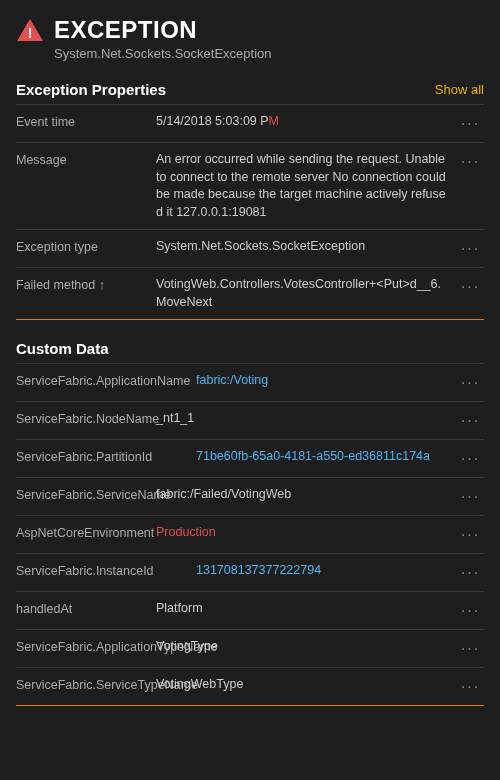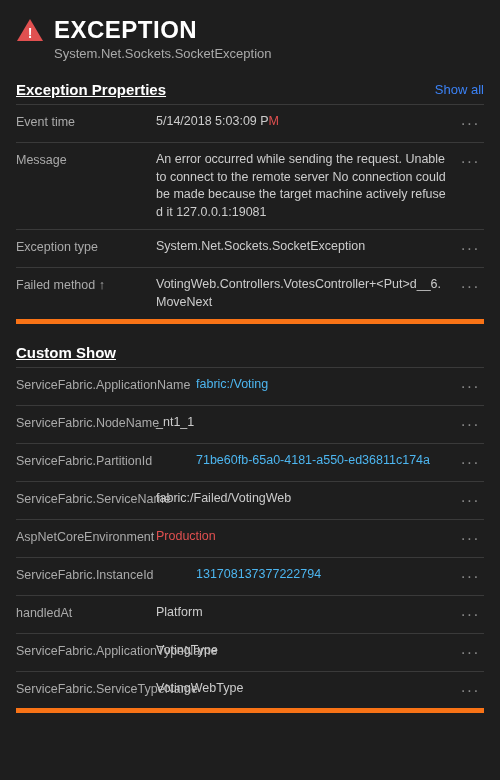--- a/index.html
+++ b/index.html
@@ -46,45 +46,44 @@
     .section-header {
       display: flex;
       justify-content: space-between;
       align-items: center;
       margin-bottom: 6px;
     }
     .section-title {
       font-size: 15px;
       font-weight: 600;
       color: #ffffff;
-      text-decoration: underline;
     }
     .show-all-link {
       font-size: 13px;
-      color: #3b82f6;
+      color: #eab308;
       cursor: pointer;
       text-decoration: none;
     }
 
     
     .data-table {
       width: 100%;
       border-collapse: collapse;
       border-top: 1px solid #3a3a3a;
     }
     .data-row {
       border-bottom: 1px solid #3a3a3a;
       display: grid;
       grid-template-columns: 140px 1fr 28px;
       align-items: start;
       padding: 8px 0;
       min-height: 38px;
     }
     .data-row:last-child {
-      border-bottom: 5px solid #f97316;
+      border-bottom: 1px solid #f97316;
     }
     .row-key {
       color: #aaaaaa;
       font-size: 12.5px;
       padding-right: 8px;
       line-height: 1.4;
       padding-top: 1px;
     }
     .row-value {
       color: #cccccc;
@@ -171,21 +170,21 @@
         <span class="row-key">Failed method <span class="highlight">↑</span></span>
         <span class="row-value">VotingWeb.Controllers.VotesController+&lt;Put&gt;d__6.MoveNext</span>
         <span class="row-menu">···</span>
       </div>
 
     </div>
   </div>
 
   <div class="section">
     <div class="section-header">
-      <span class="section-title">Custom Show</span>
+      <span class="section-title">Custom Data</span>
     </div>
 
     <div class="data-table">
 
       <div class="data-row">
         <span class="row-key">ServiceFabric.ApplicationName</span>
         <span class="row-value"><span class="link-value">fabric:/Voting</span></span>
         <span class="row-menu">···</span>
       </div>
 

